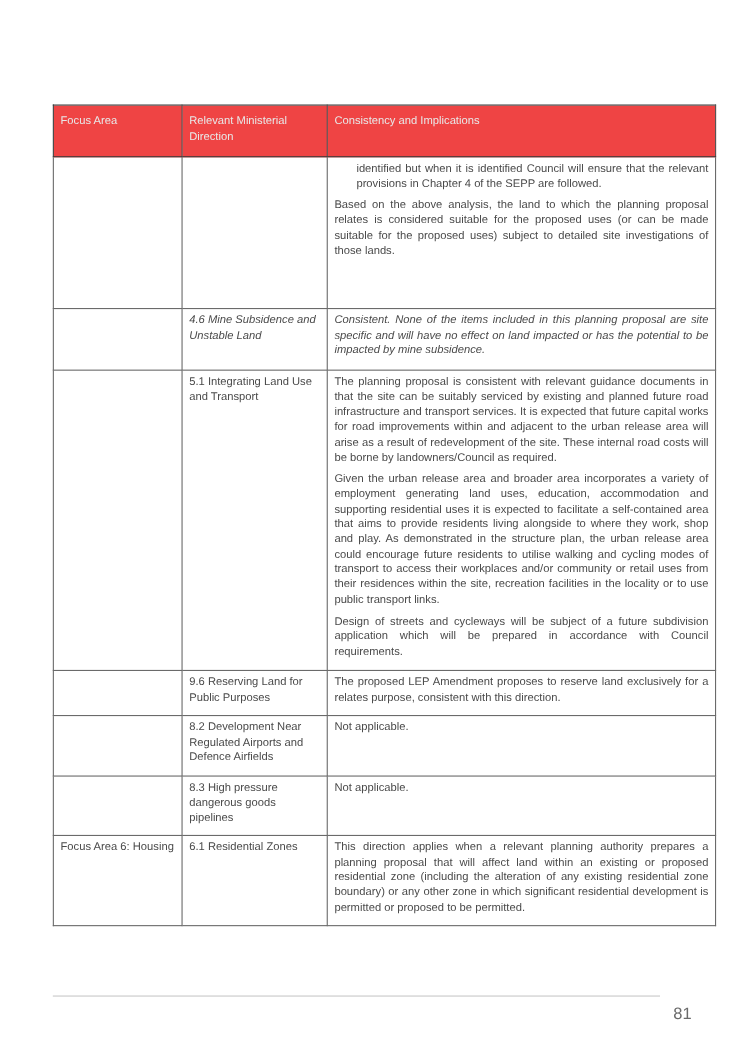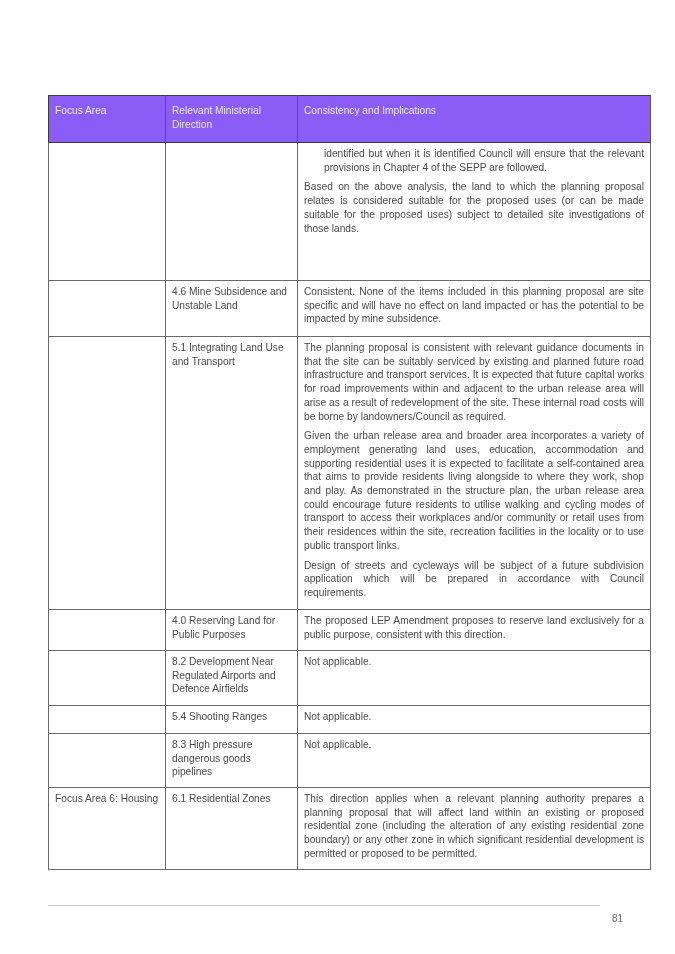--- a/index.html
+++ b/index.html
@@ -27,21 +27,21 @@
     }
     table.directions th, table.directions td {
       border: 1.4px solid #6a6a6a;
       vertical-align: top;
       padding: 4px 6px 4px 6px;
     }
     table.directions col.c1 { width: 117px; }
     table.directions col.c2 { width: 132px; }
     table.directions col.c3 { width: 353px; }
     table.directions thead th {
-      background: #8b5cf6;
+      background: #ef4444;
       color: #e8e8e8;
       font-weight: normal;
       text-align: left;
       height: 34px;
       border-color: #3b3b3b;
       border-right-color: #555555;
       padding-top: 8px;
     }
     td.impl p {
       margin: 0 0 6px 0;
@@ -57,21 +57,21 @@
       left: 48px;
       top: 905px;
       width: 552px;
       height: 0;
       border-top: 1.5px solid #c8c8c8;
     }
     .page-number {
       position: absolute;
       left: 612px;
       top: 913px;
-      font-size: 10px;
+      font-size: 15px;
       color: #6a6a6a;
     }
   </style>
 </head>
 <body>
 
 <table class="directions">
   <colgroup>
     <col class="c1">
       <col class="c2">
@@ -86,53 +86,46 @@
   </thead>
   <tbody>
     <tr style="height:138px;">
       <td></td>
       <td></td>
       <td class="impl first-impl">
         <p class="indent">identified but when it is identified Council will ensure that the relevant provisions in Chapter 4 of the SEPP are followed.</p>
         <p>Based on the above analysis, the land to which the planning proposal relates is considered suitable for the proposed uses (or can be made suitable for the proposed uses) subject to detailed site investigations of those lands.</p>
       </td>
     </tr>
-    <tr style="height:56px;">
+    <tr style="height:56px;font-style:italic;">
       <td></td>
       <td>4.6 Mine Subsidence and Unstable Land</td>
       <td class="impl">
         <p>Consistent. None of the items included in this planning proposal are site specific and will have no effect on land impacted or has the potential to be impacted by mine subsidence.</p>
       </td>
     </tr>
     <tr style="height:273px;">
       <td></td>
       <td>5.1 Integrating Land Use and Transport</td>
       <td class="impl">
         <p>The planning proposal is consistent with relevant guidance documents in that the site can be suitably serviced by existing and planned future road infrastructure and transport services. It is expected that future capital works for road improvements within and adjacent to the urban release area will arise as a result of redevelopment of the site. These internal road costs will be borne by landowners/Council as required.</p>
         <p>Given the urban release area and broader area incorporates a variety of employment generating land uses, education, accommodation and supporting residential uses it is expected to facilitate a self-contained area that aims to provide residents living alongside to where they work, shop and play.  As demonstrated in the structure plan, the urban release area could encourage future residents to utilise walking and cycling modes of transport to access their workplaces and/or community or retail uses from their residences within the site, recreation facilities in the locality or to use public transport links.</p>
         <p>Design of streets and cycleways will be subject of a future subdivision application which will be prepared in accordance with Council requirements.</p>
       </td>
     </tr>
     <tr style="height:41px;">
       <td></td>
-      <td>4.0 Reserving Land for Public Purposes</td>
+      <td>9.6 Reserving Land for Public Purposes</td>
       <td class="impl">
-        <p>The proposed LEP Amendment proposes to reserve land exclusively for a public purpose, consistent with this direction.</p>
+        <p>The proposed LEP Amendment proposes to reserve land exclusively for a relates purpose, consistent with this direction.</p>
       </td>
     </tr>
     <tr style="height:55px;">
       <td></td>
       <td>8.2 Development Near Regulated Airports and Defence Airfields</td>
-      <td class="impl">
-        <p>Not applicable.</p>
-      </td>
-    </tr>
-    <tr style="height:28px;">
-      <td></td>
-      <td>5.4 Shooting Ranges</td>
       <td class="impl">
         <p>Not applicable.</p>
       </td>
     </tr>
     <tr style="height:54px;">
       <td></td>
       <td>8.3 High pressure dangerous goods pipelines</td>
       <td class="impl">
         <p>Not applicable.</p>
       </td>

